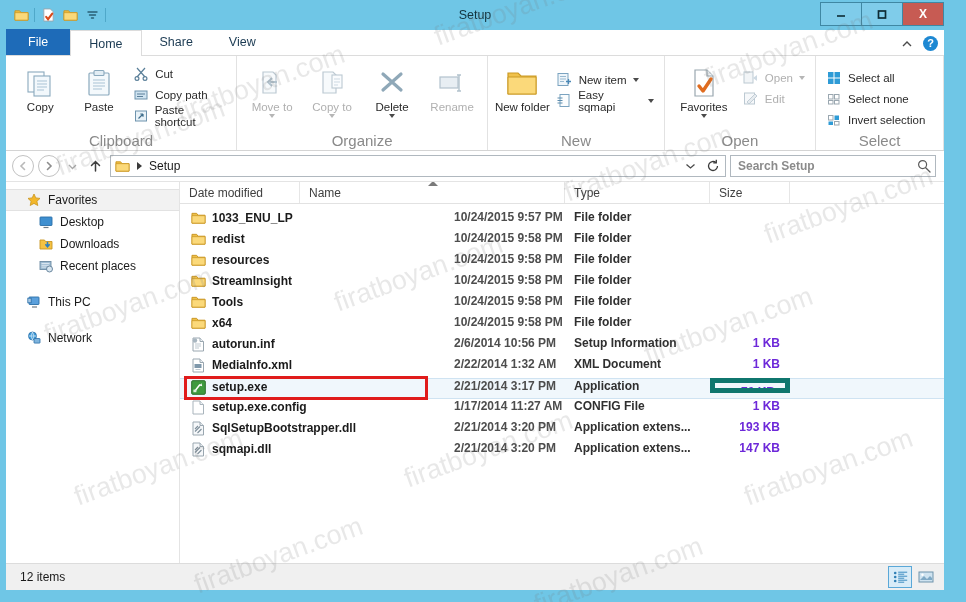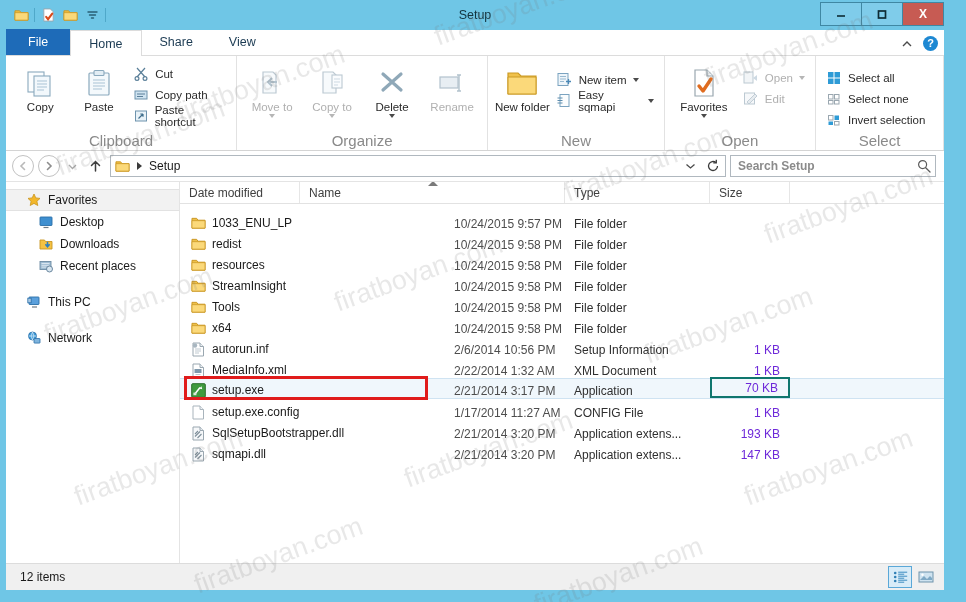--- a/index.html
+++ b/index.html
@@ -252,36 +252,36 @@
   .colh.c-size { width: 80px; }
   .sortmark {
     position: absolute; left: 128px; top: -1px;
     width: 0; height: 0;
     border-left: 5px solid transparent;
     border-right: 5px solid transparent;
     border-bottom: 5px solid #7a7a7a;
   }
   .frow {
     height: 21px;
-    display: flex; align-items: flex-end;
-    font-size: 12px; color: #1a1a1a;
+    display: flex; align-items: flex-start;
+    font-size: 12px; color: #1a1a1a; font-weight: bold;
   }
   .frow.sel {
     background: #f0f7fc;
     border-top: 1px solid #cfe3f2;
     border-bottom: 1px solid #cfe3f2;
   }
   .cell { padding-left: 9px; overflow: hidden; white-space: nowrap; }
   .cell.c-name { width: 265px; display: flex; align-items: center; gap: 6px; padding-left: 10px;}
   .cell.c-date { width: 120px; color: #4d4d4d; }
   .cell.c-type { width: 145px; color: #2f2f2f; }
   .cell.c-size { width: 80px; color: #6d28d9; text-align: right; padding-left: 0; padding-right: 10px; }
   .frow.sel .cell.c-size {
-    border: 2px solid #0f766e;
-    height: 21px; line-height: 19px;
+    border: 5px solid #0f766e;
+    height: 15px; line-height: 19px;
     margin-top: -1px;
   }
   .ficon { width: 16px; height: 16px; display: flex; align-items: center; justify-content: center; flex: none;}
 
   
   #redbox {
     position: absolute;
     left: 4px; top: 194px;
     width: 244px; height: 24px;
     border: 3px solid #e01b1b;

